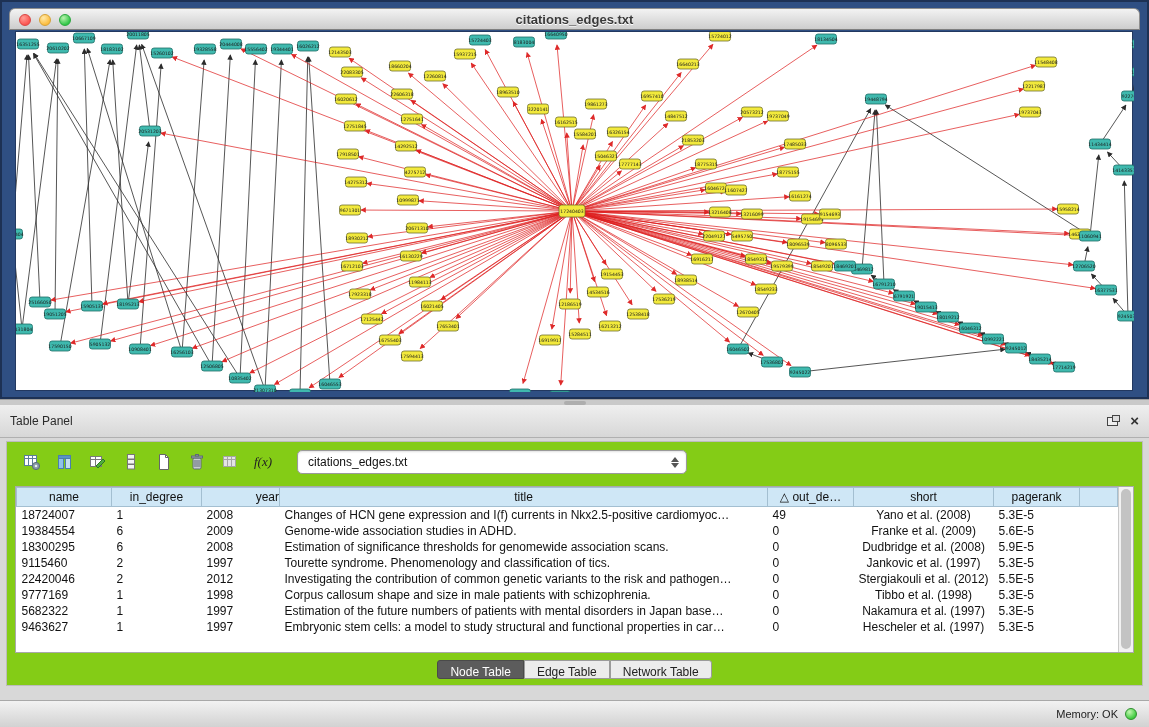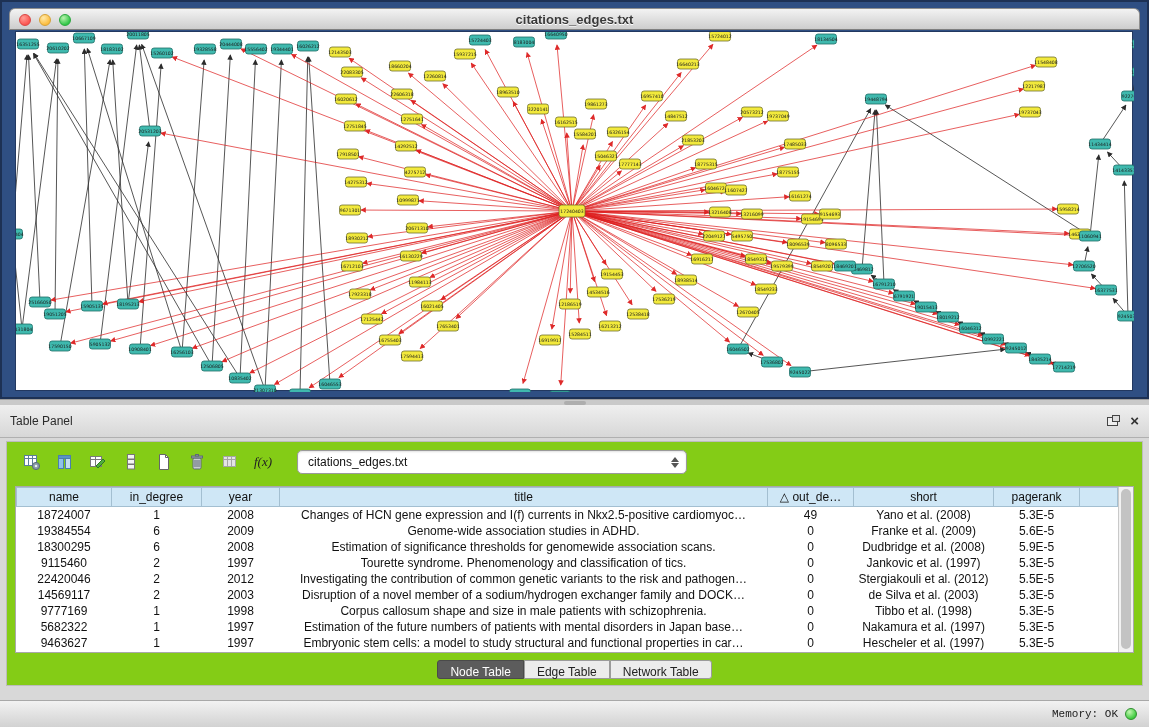--- a/index.html
+++ b/index.html
@@ -50,34 +50,34 @@
   .combo-arrows { width:15px; height:18px; display:flex; flex-direction:column; align-items:center; justify-content:center; gap:1px; }
   .combo-arrows .up { width:0; height:0; border-left:4px solid transparent; border-right:4px solid transparent; border-bottom:5px solid #555; }
   .combo-arrows .down { width:0; height:0; border-left:4px solid transparent; border-right:4px solid transparent; border-top:5px solid #555; }
 
   
   .table-wrap { position:absolute; left:8px; right:8px; top:44px; height:167px; background:#fff; border:1px solid #a9a9a9; overflow:hidden; display:flex; }
   table.node-table { border-collapse:collapse; table-layout:fixed; flex:1; align-self:flex-start; }
   table.node-table th { height:19px; background:#cfe7f6; border:1px solid #a3bfd1; font-size:12px; font-weight:normal; color:#111; text-align:center; overflow:hidden; white-space:nowrap; }
   table.node-table th.filler { width:auto; }
   table.node-table td { height:16px; font-size:12px; color:#111; padding:0 5px; white-space:nowrap; overflow:hidden; }
-  td.al { text-align:center; } td.ac { text-align:center; }
+  td.al { text-align:left; } td.ac { text-align:center; }
   .vscroll { width:15px; background:#f2f2f2; border-left:1px solid #c9c9c9; position:relative; }
   .vscroll .thumb { position:absolute; left:2px; top:2px; width:10px; height:160px; border-radius:6px; background:#c3c3c3; }
 
   
   .tabs { position:absolute; left:0; right:0; bottom:6px; display:flex; justify-content:center; }
   .tab { height:19px; padding:4px 12px; font-size:12px; font-family:"Liberation Sans",sans-serif; background:#ececec; border:1px solid #9b9b9b; color:#222; cursor:pointer; }
   .tab:first-child { border-radius:3px 0 0 3px; }
   .tab:last-child { border-radius:0 3px 3px 0; }
   .tab.selected { background:#5c5c5c; color:#fff; border-color:#4a4a4a; }
 
   
   .statusbar { position:absolute; left:0; bottom:0; width:1149px; height:27px; background:linear-gradient(#f2f2f2,#d2d2d2); border-top:1px solid #a8a8a8; display:flex; align-items:center; justify-content:flex-end; padding:0 12px; gap:7px; }
-  .mem-label { font-size:11px; color:#222;font-family:Liberation Mono, monospace; }
+  .mem-label { font-size:11px; color:#222; }
   .mem-dot { width:12px; height:12px; border-radius:50%; background:radial-gradient(circle at 35% 30%, #c2f7b0, #41cb41 70%); border:1px solid #2d8f2d; }
 </style>
 </head>
 <body>
 
 <div class="screen">
 
   <div class="desktop-top">
     <div class="net-window">
       <div class="titlebar">
@@ -881,21 +881,21 @@
             </span>
         </div>
       </div>
 
       <div class="table-wrap">
         <table class="node-table">
           <thead>
               <tr>
                 <th style="width: 95px;">name</th>
                 <th style="width: 90px;">in_degree</th>
-                <th style="width: 78px;">year</th>
+                <th style="width: 78px; text-align: right;">year</th>
                 <th style="width: 488px;">title</th>
                 <th style="width: 86px;">△ out_de…</th>
                 <th style="width: 140px;">short</th>
                 <th style="width: 86px;">pagerank</th>
                 <th class="filler"></th>
               </tr>
             </thead>
           <tbody>
               <tr>
                 <td class="al">18724007</td>
@@ -941,30 +941,20 @@
                 <td class="al">22420046</td>
                 <td class="al">2</td>
                 <td class="al">2012</td>
                 <td class="al">Investigating the contribution of common genetic variants to the risk and pathogen…</td>
                 <td class="al">0</td>
                 <td class="ac">Stergiakouli et al. (2012)</td>
                 <td class="al">5.5E-5</td>
                 <td></td>
               </tr>
               <tr>
-                <td class="al">14569117</td>
-                <td class="al">2</td>
-                <td class="al">2003</td>
-                <td class="al">Disruption of a novel member of a sodium/hydrogen exchanger family and DOCK…</td>
-                <td class="al">0</td>
-                <td class="ac">de Silva et al. (2003)</td>
-                <td class="al">5.3E-5</td>
-                <td></td>
-              </tr>
-              <tr>
                 <td class="al">9777169</td>
                 <td class="al">1</td>
                 <td class="al">1998</td>
                 <td class="al">Corpus callosum shape and size in male patients with schizophrenia.</td>
                 <td class="al">0</td>
                 <td class="ac">Tibbo et al. (1998)</td>
                 <td class="al">5.3E-5</td>
                 <td></td>
               </tr>
               <tr>

